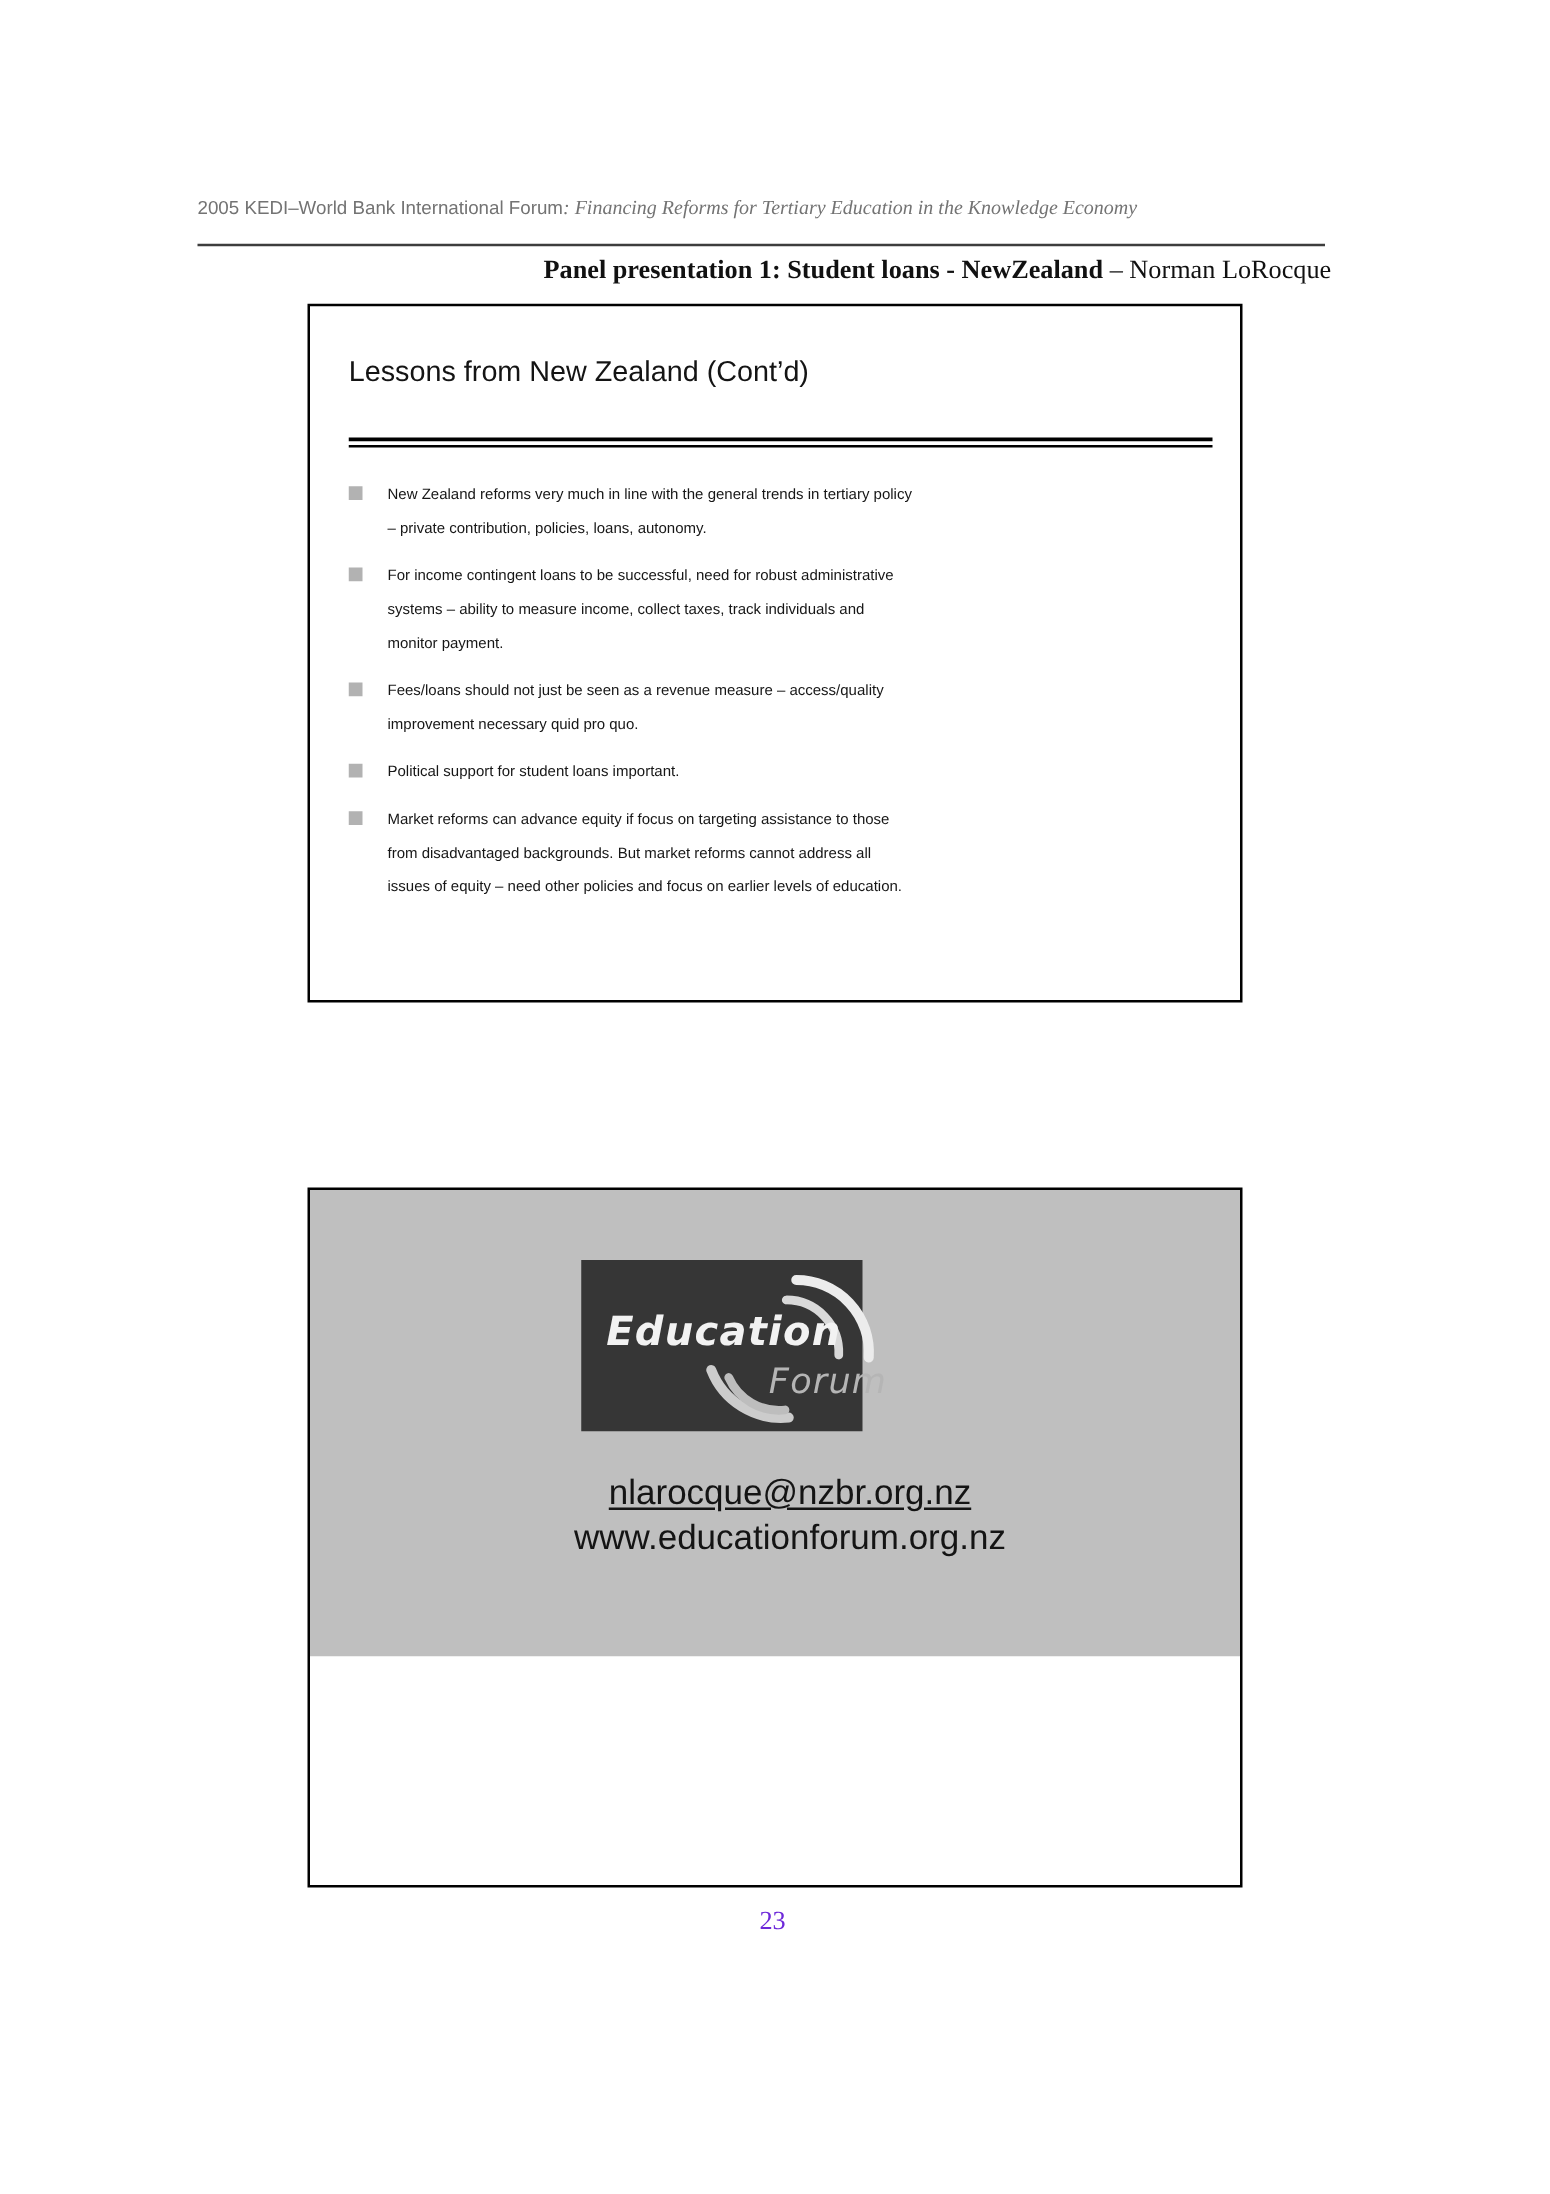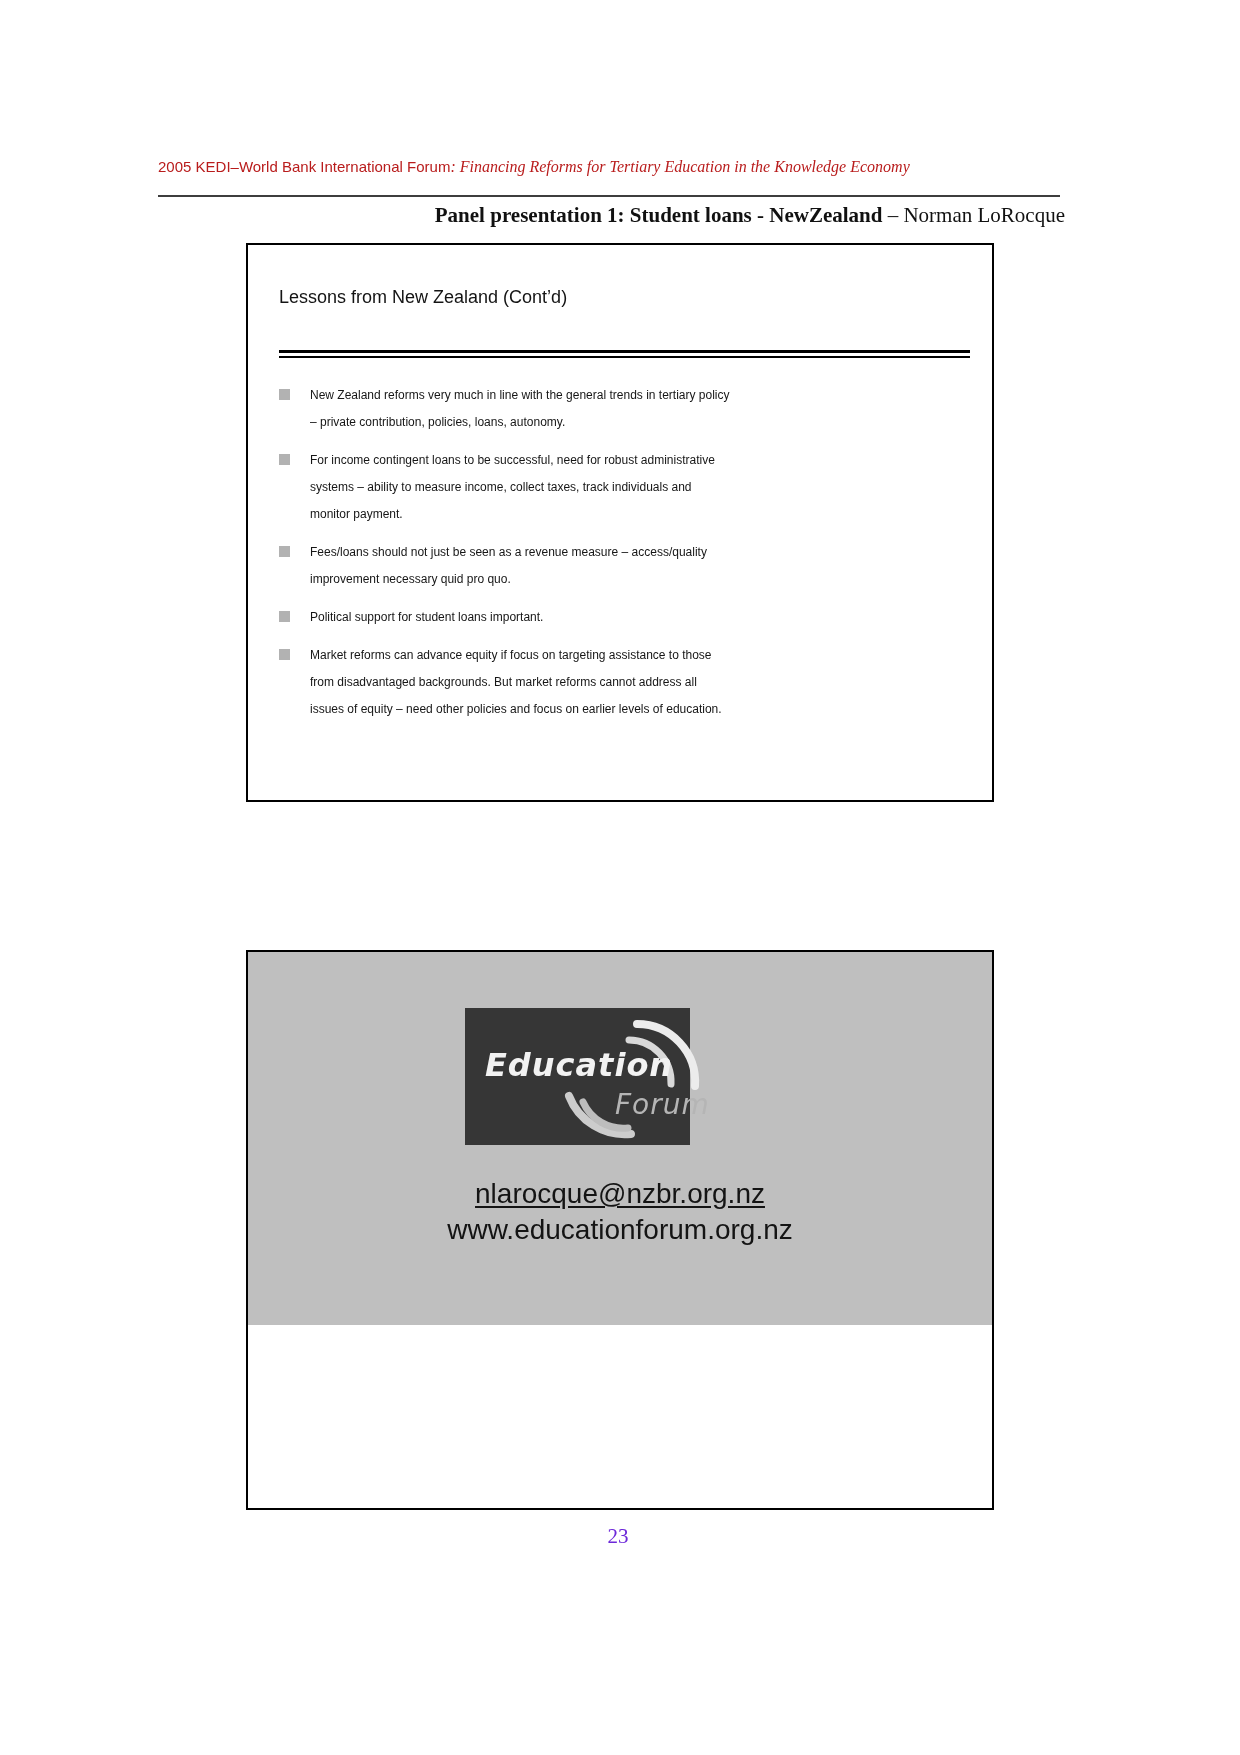--- a/index.html
+++ b/index.html
@@ -3,42 +3,42 @@
 <meta charset="utf-8">
 <style>
   html,body{margin:0;padding:0;}
   body{
     width:1240px;height:1755px;position:relative;background:#ffffff;
     font-family:"Liberation Sans",sans-serif;color:#111;
   }
   
   .hdr-line1{
     position:absolute;left:158px;top:158px;width:940px;
-    font-size:15px;color:#b91c1c;white-space:nowrap;
+    font-size:15px;color:#737373;white-space:nowrap;
   }
   .hdr-line1 .serif-it{
     font-family:"Liberation Serif",serif;font-style:italic;font-size:16px;
   }
   .hdr-rule{
     position:absolute;left:158px;top:195px;width:902px;height:0;
     border-top:2px solid #3d3d3d;
   }
   .hdr-line2{
     position:absolute;left:158px;top:203px;width:907px;text-align:right;
     font-family:"Liberation Serif",serif;font-size:21px;color:#111;white-space:nowrap;
   }
   .hdr-line2 .bold{font-weight:bold;}
   
   .slide1{
     position:absolute;left:246px;top:243px;width:744px;height:555px;
     border:2px solid #000;background:#fff;
   }
   .slide1-title{
     position:absolute;left:31px;top:36px;
-    font-size:18px;line-height:32px;color:#141414;white-space:nowrap;
+    font-size:23px;line-height:32px;color:#141414;white-space:nowrap;
   }
   .title-rule{position:absolute;left:31px;top:105px;width:691px;}
   .title-rule .r1{height:0;border-top:3px solid #000;}
   .title-rule .r2{height:0;border-top:2px solid #000;margin-top:3px;}
   .bullets{position:absolute;left:31px;top:137px;width:700px;}
   .bullet{display:flex;margin-bottom:11px;}
   .bullet .sq{
     width:11px;height:11px;flex:0 0 11px;margin-top:7px;margin-right:20px;
   }
   .bullet .lines{font-size:12px;line-height:27px;color:#161616;}
@@ -58,21 +58,21 @@
     font-size:32px;color:#f2f2f2;letter-spacing:1px;white-space:nowrap;
   }
   .logo-forum{
     position:absolute;left:150px;top:80px;
     font-family:"DejaVu Sans",sans-serif;font-style:italic;
     font-size:28px;color:#b5b5b5;letter-spacing:1px;white-space:nowrap;
   }
   .logo svg{position:absolute;left:0;top:0;}
   .contact{
     position:absolute;left:0;top:224px;width:744px;text-align:center;
-    font-size:28px;line-height:36px;color:#141414;
+    font-size:28px;line-height:36px;color:#141414;padding-left:12px;
   }
   .contact .email{text-decoration:underline;text-underline-offset:3px;}
   
   .pagenum{
     position:absolute;left:246px;top:1524px;width:744px;text-align:center;
     font-family:"Liberation Serif",serif;font-size:21px;color:#6d28d9;
   }
 </style>
 </head>
 <body>

